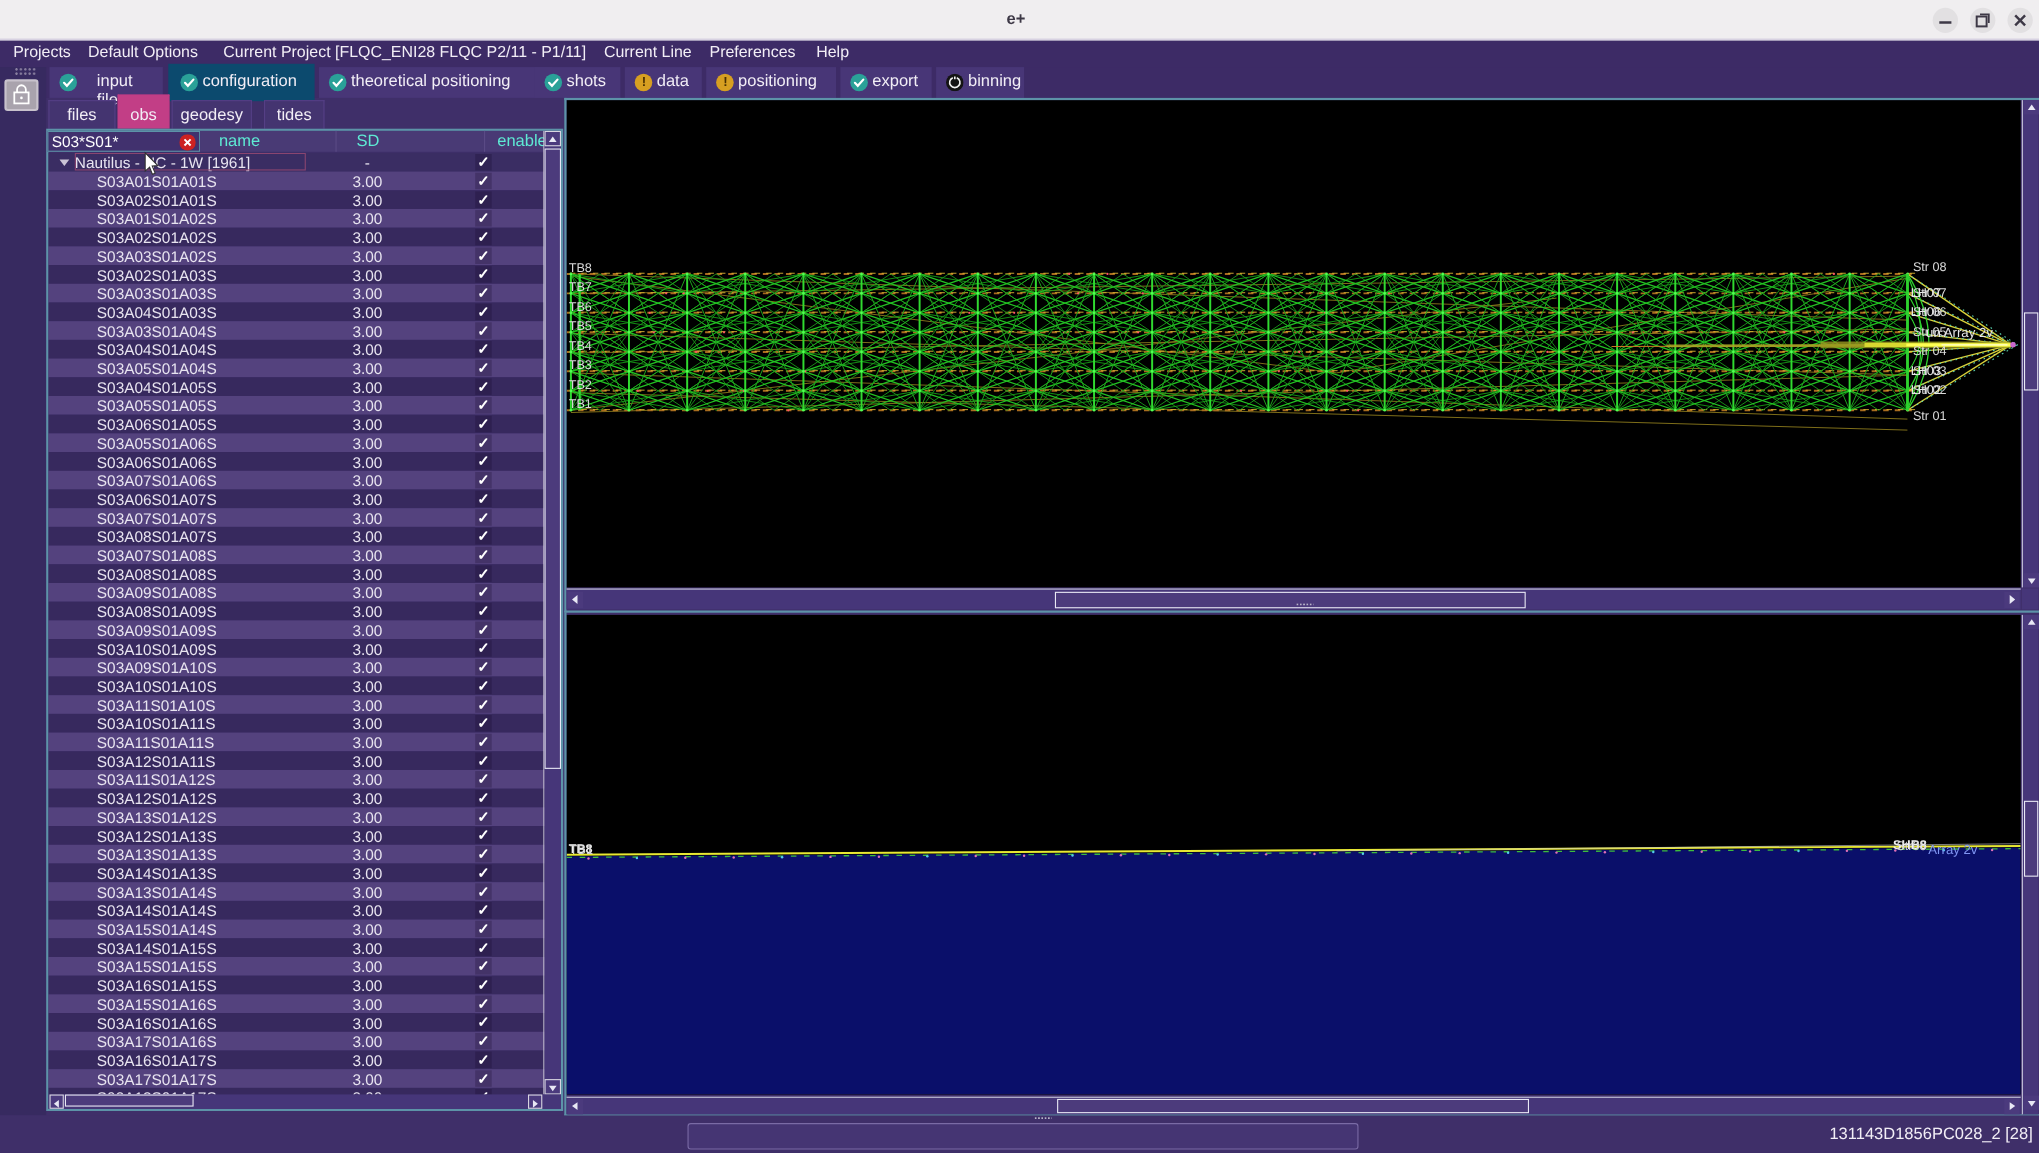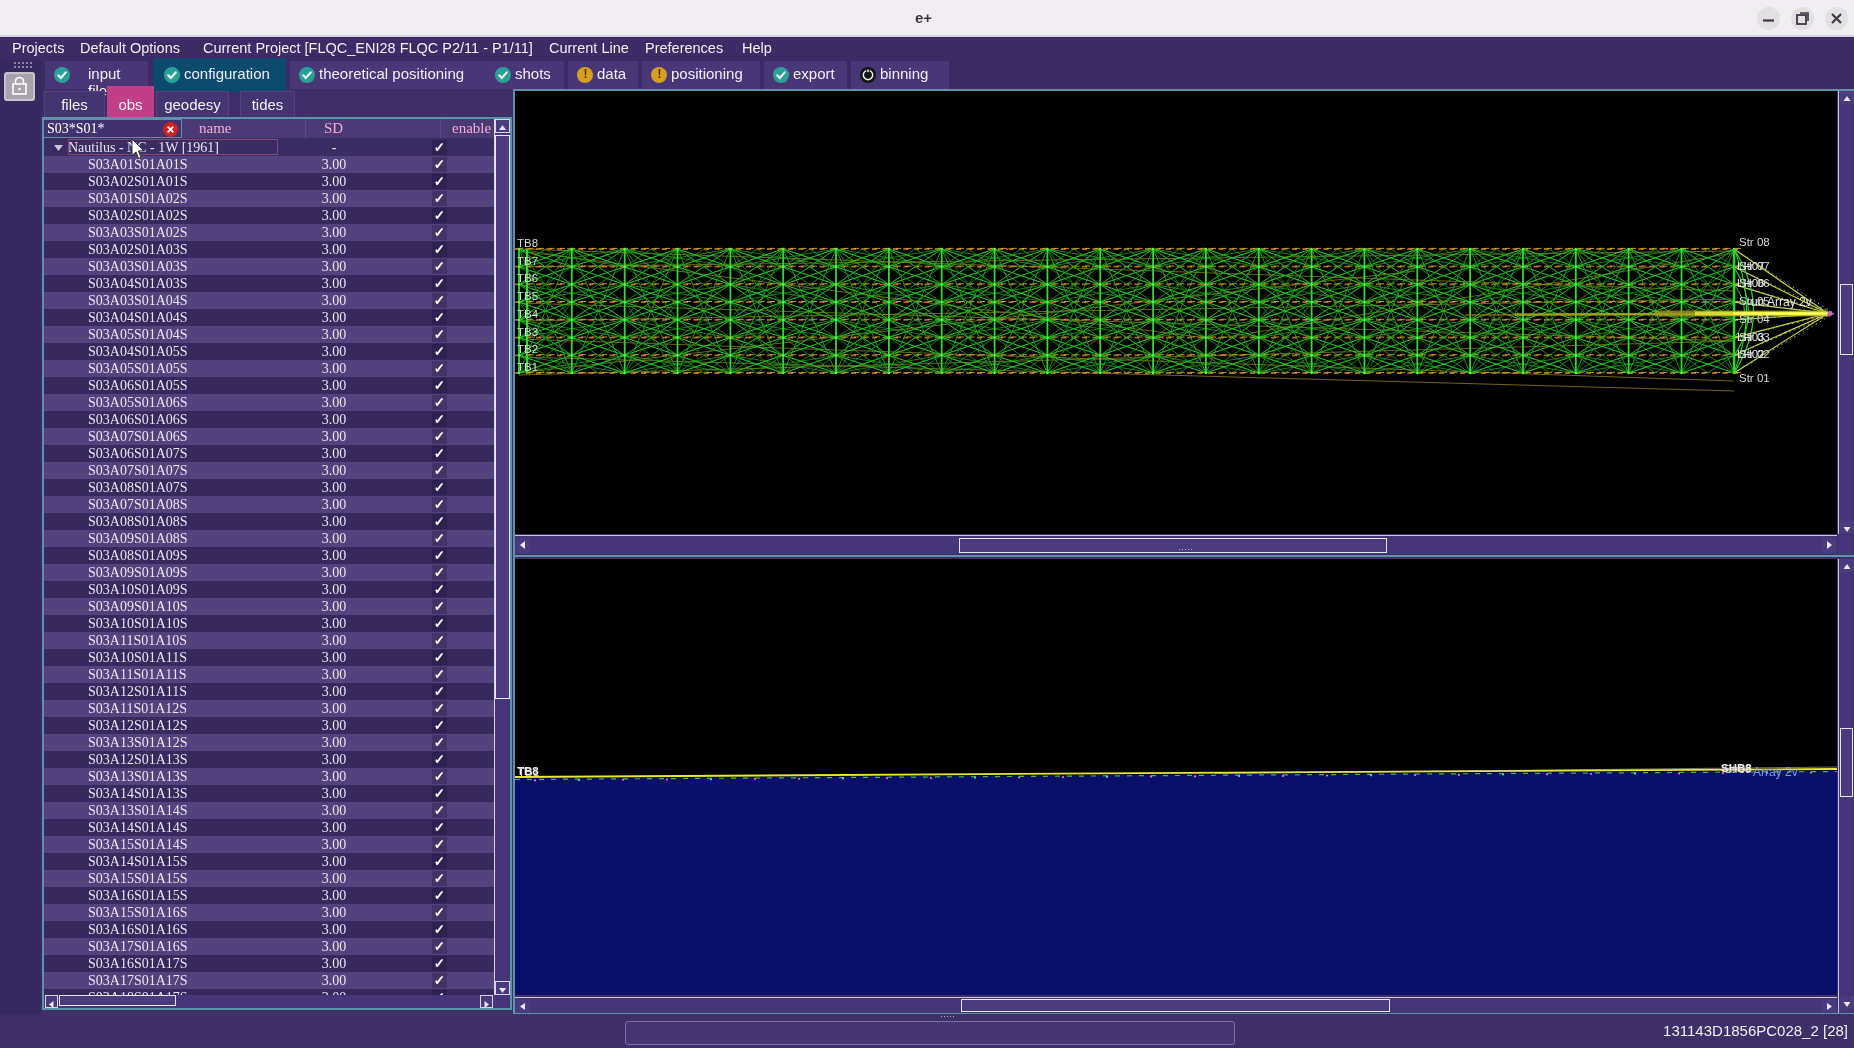--- a/index.html
+++ b/index.html
@@ -18,23 +18,23 @@
 .warn:after{content:"!";position:absolute;left:6.5px;top:0px;font-size:12px;font-weight:bold;color:#4a3000;}
 #sidebar{position:absolute;left:0;top:61px;width:42px;height:953px;background:#372a60;}
 .sic{position:absolute;left:8px;width:23px;height:23px;border-radius:50%;background:#a9a3ad;margin-left:40px;}
 .sic.teal{background:#2aa89b;}
 .sic svg{position:absolute;left:0;top:0;}
 #lockbtn{position:absolute;left:4px;top:72px;width:31px;height:29px;background:#a9a3ad;border:2px solid #c8c2cc;border-radius:3px;}
 #grip{position:absolute;left:13px;top:61px;width:20px;height:8px;
 background-image:radial-gradient(circle,#8a80a0 1px,transparent 1.2px);background-size:4px 4px;}
 .ptab{position:absolute;color:#f2eef6;font-size:15px;background:#443470;border:1px solid #553f85;border-bottom:none;text-align:center;}
 .ptab.pink{background:#c23e86;border-color:#c23e86;}
-#tablewrap{position:absolute;left:42px;top:117px;width:470px;height:893px;background:#3d2e68;border:2px solid #5d93a8;border-top:2px solid #5d93a8;font-family:Liberation Serif, serif;}
+#tablewrap{position:absolute;left:42px;top:117px;width:470px;height:893px;background:#3d2e68;border:2px solid #5d93a8;border-top:2px solid #5d93a8;}
 #searchbox{position:absolute;left:0px;top:0px;width:140px;height:19px;background:#41316e;border:1px solid #5d93a8;color:#fff;font-size:14px;}
-#hdr{position:absolute;left:140px;top:0px;width:313px;height:19px;background:#493a75;color:#f9a8d4;font-size:15px;}
+#hdr{position:absolute;left:140px;top:0px;width:313px;height:19px;background:#493a75;color:#5eead4;font-size:15px;}
 #rows{position:absolute;left:0;top:20px;width:453px;height:856px;overflow:hidden;}
 .row{position:relative;width:100%;height:17px;color:#e8e4f0;font-size:14px;}
 .row.lt{background:#54427e;}
 .row.dk{background:#37295e;}
 .row .nm{position:absolute;left:44px;top:0.5px;white-space:nowrap;}
 .row .sd{position:absolute;left:240px;width:100px;top:0.5px;text-align:center;}
 .row .ck{position:absolute;left:388px;top:1px;width:15px;height:15px;background:rgba(20,8,40,0.25);color:#fff;font-size:13.5px;font-weight:bold;text-align:center;line-height:15px;}
 .sb{background:#463679;}
 .sbthumb{position:absolute;background:#4c3b7c;border:1px solid #e8e8f4;}
 .sbarrow{position:absolute;background:#4b3a7d;color:#e8e8f4;text-align:center;}
@@ -108,21 +108,21 @@
 <div class="lbl" style="left:29px;top:4px">positioning</div>
     </div>
 <div class="ttab" style="left:764px;width:83px;">
 <div class="tick" style="left:9px;top:6px">
         <svg width="16" height="16">
           <path d="M4.2 8.3 l2.6 2.7 5-5.6" fill="none" stroke="#fff" stroke-width="2" stroke-linecap="round"></path>
         </svg>
       </div>
 <div class="lbl" style="left:29px;top:4px">export</div>
     </div>
-<div class="ttab" style="left:851px;width:98px;">
+<div class="ttab" style="left:851px;width:80px;">
 <div class="tick" style="left:9px;top:6px;background:transparent">
         <svg width="16" height="16">
           <circle cx="8" cy="8" r="8" fill="#141414"></circle>
           <path d="M6.2 3.6 A4.7 4.7 0 1 0 9.8 3.6" fill="none" stroke="#f0f0f0" stroke-width="1.5"></path>
           <line x1="8" y1="2.5" x2="8" y2="5" stroke="#f0f0f0" stroke-width="1.5"></line>
         </svg>
       </div>
 <div class="lbl" style="left:29px;top:4px">binning</div>
     </div>
 </div>

